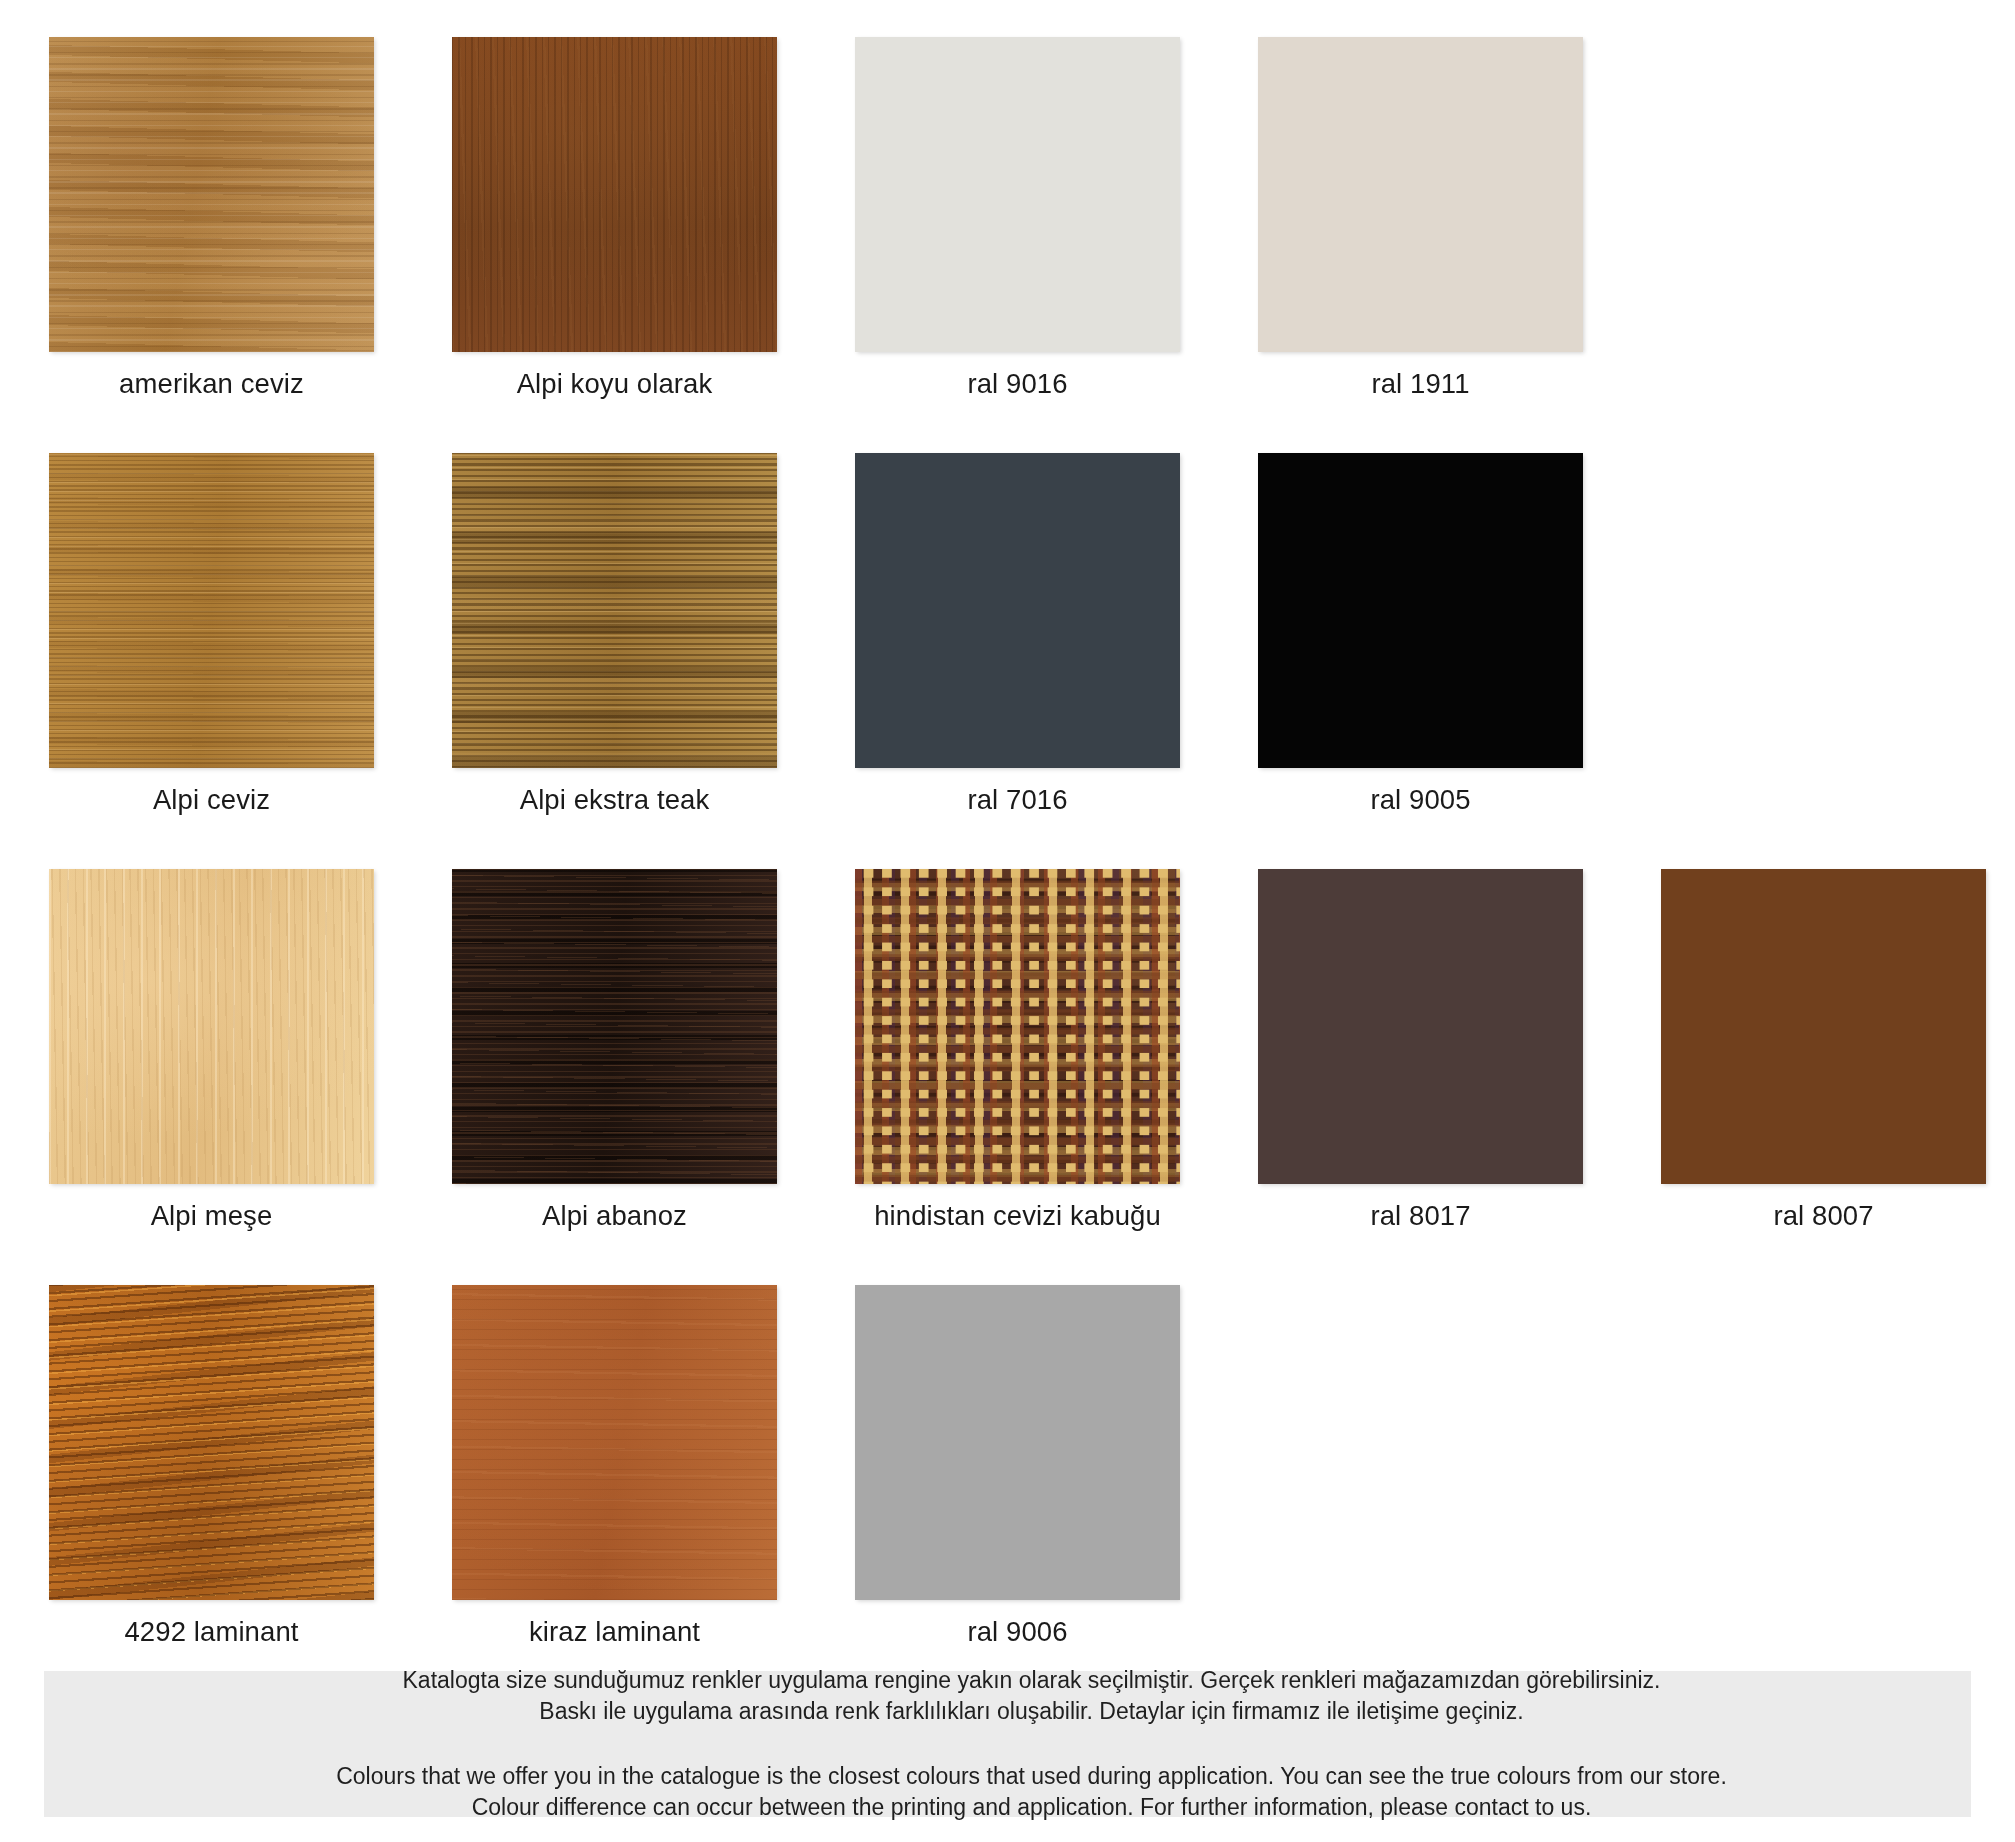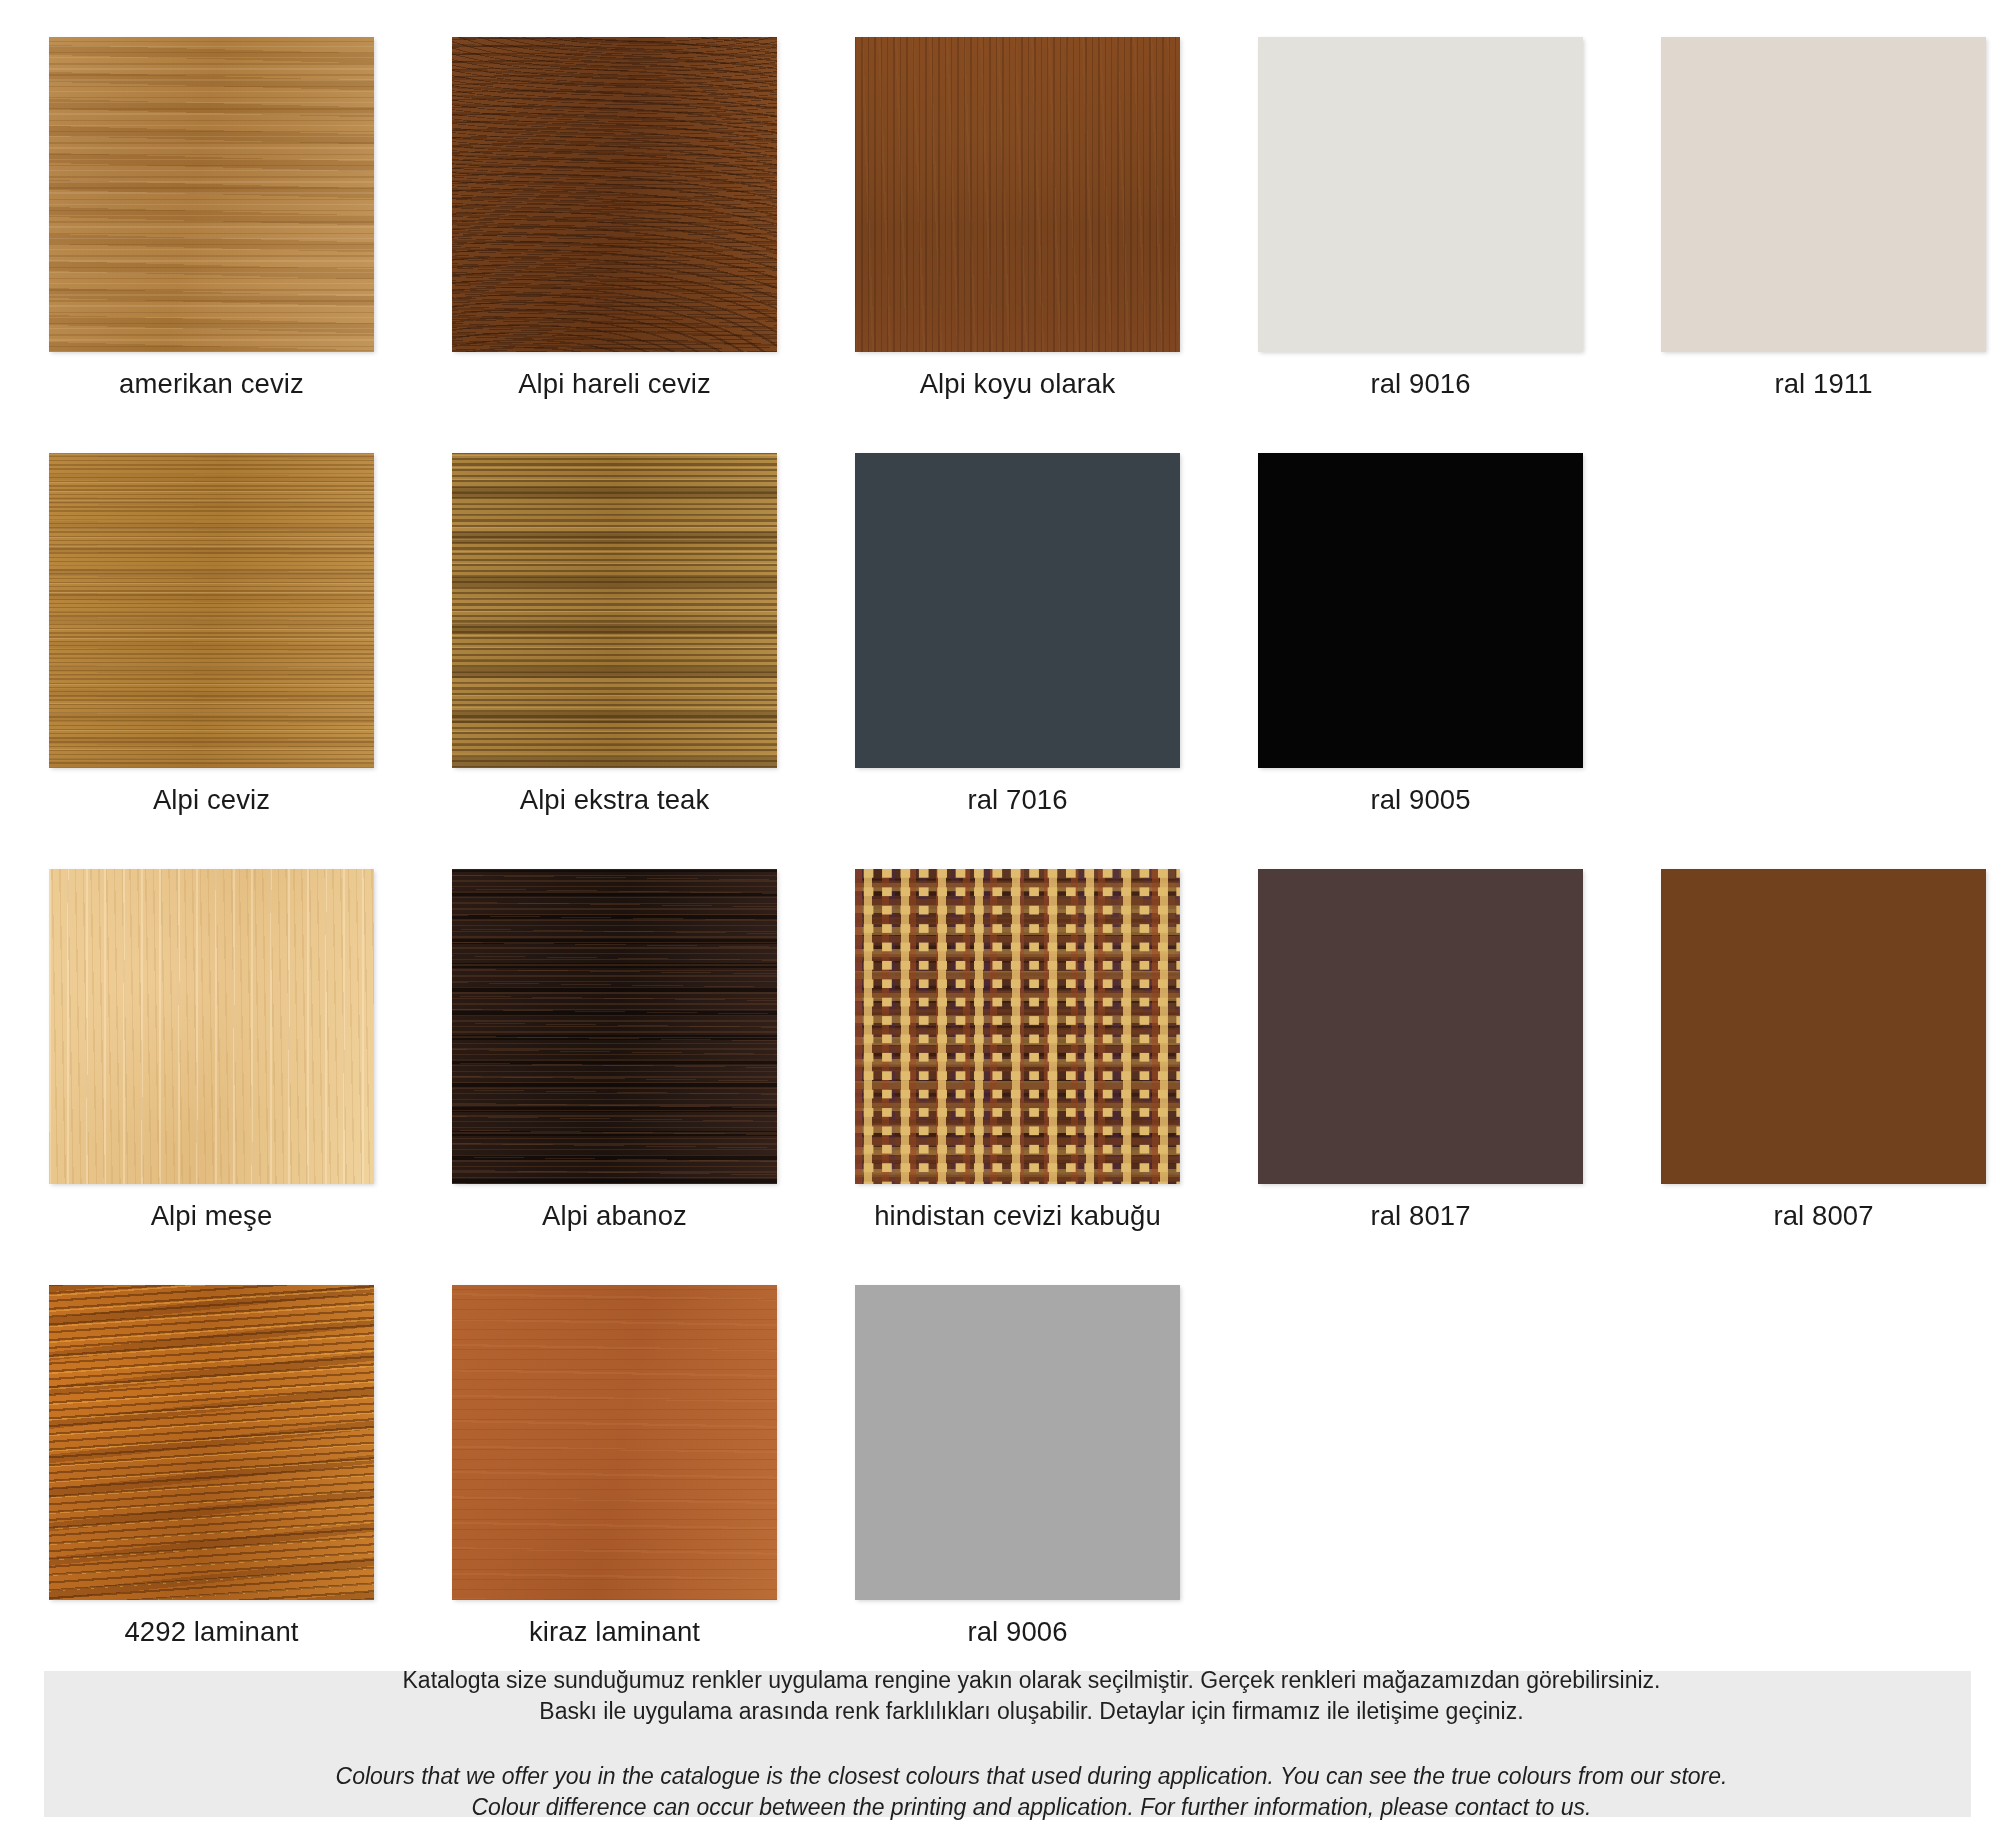--- a/index.html
+++ b/index.html
@@ -301,21 +301,20 @@
     flex-direction: column;
     align-items: center;
     justify-content: center;
     padding-left: 48px;
   }
   .disclaimer-group {
     text-align: center;
   }
   .disclaimer-group + .disclaimer-group {
     margin-top: 34px;
-    font-style: italic;
   }
   .disclaimer-line {
     font-size: 23px;
     color: #1f1f1f;
     line-height: 1.34;
     white-space: nowrap;
   }
 </style>
 </head>
 <body>
@@ -326,26 +325,20 @@
 
     <div class="swatch-row">
       <div class="swatch-cell">
         <div class="swatch-chip">
           <div class="tex tex-amerikan"></div>
         </div>
         <div class="swatch-label">amerikan ceviz</div>
       </div>
       <div class="swatch-cell">
         <div class="swatch-chip">
-          <div class="tex tex-hareli"></div>
-        </div>
-        <div class="swatch-label">Alpi hareli ceviz</div>
-      </div>
-      <div class="swatch-cell">
-        <div class="swatch-chip">
           <div class="tex tex-koyu"></div>
         </div>
         <div class="swatch-label">Alpi koyu olarak</div>
       </div>
       <div class="swatch-cell">
         <div class="swatch-chip">
           <div class="tex" style="background-color: rgb(226, 225, 220);"></div>
         </div>
         <div class="swatch-label">ral 9016</div>
       </div>

